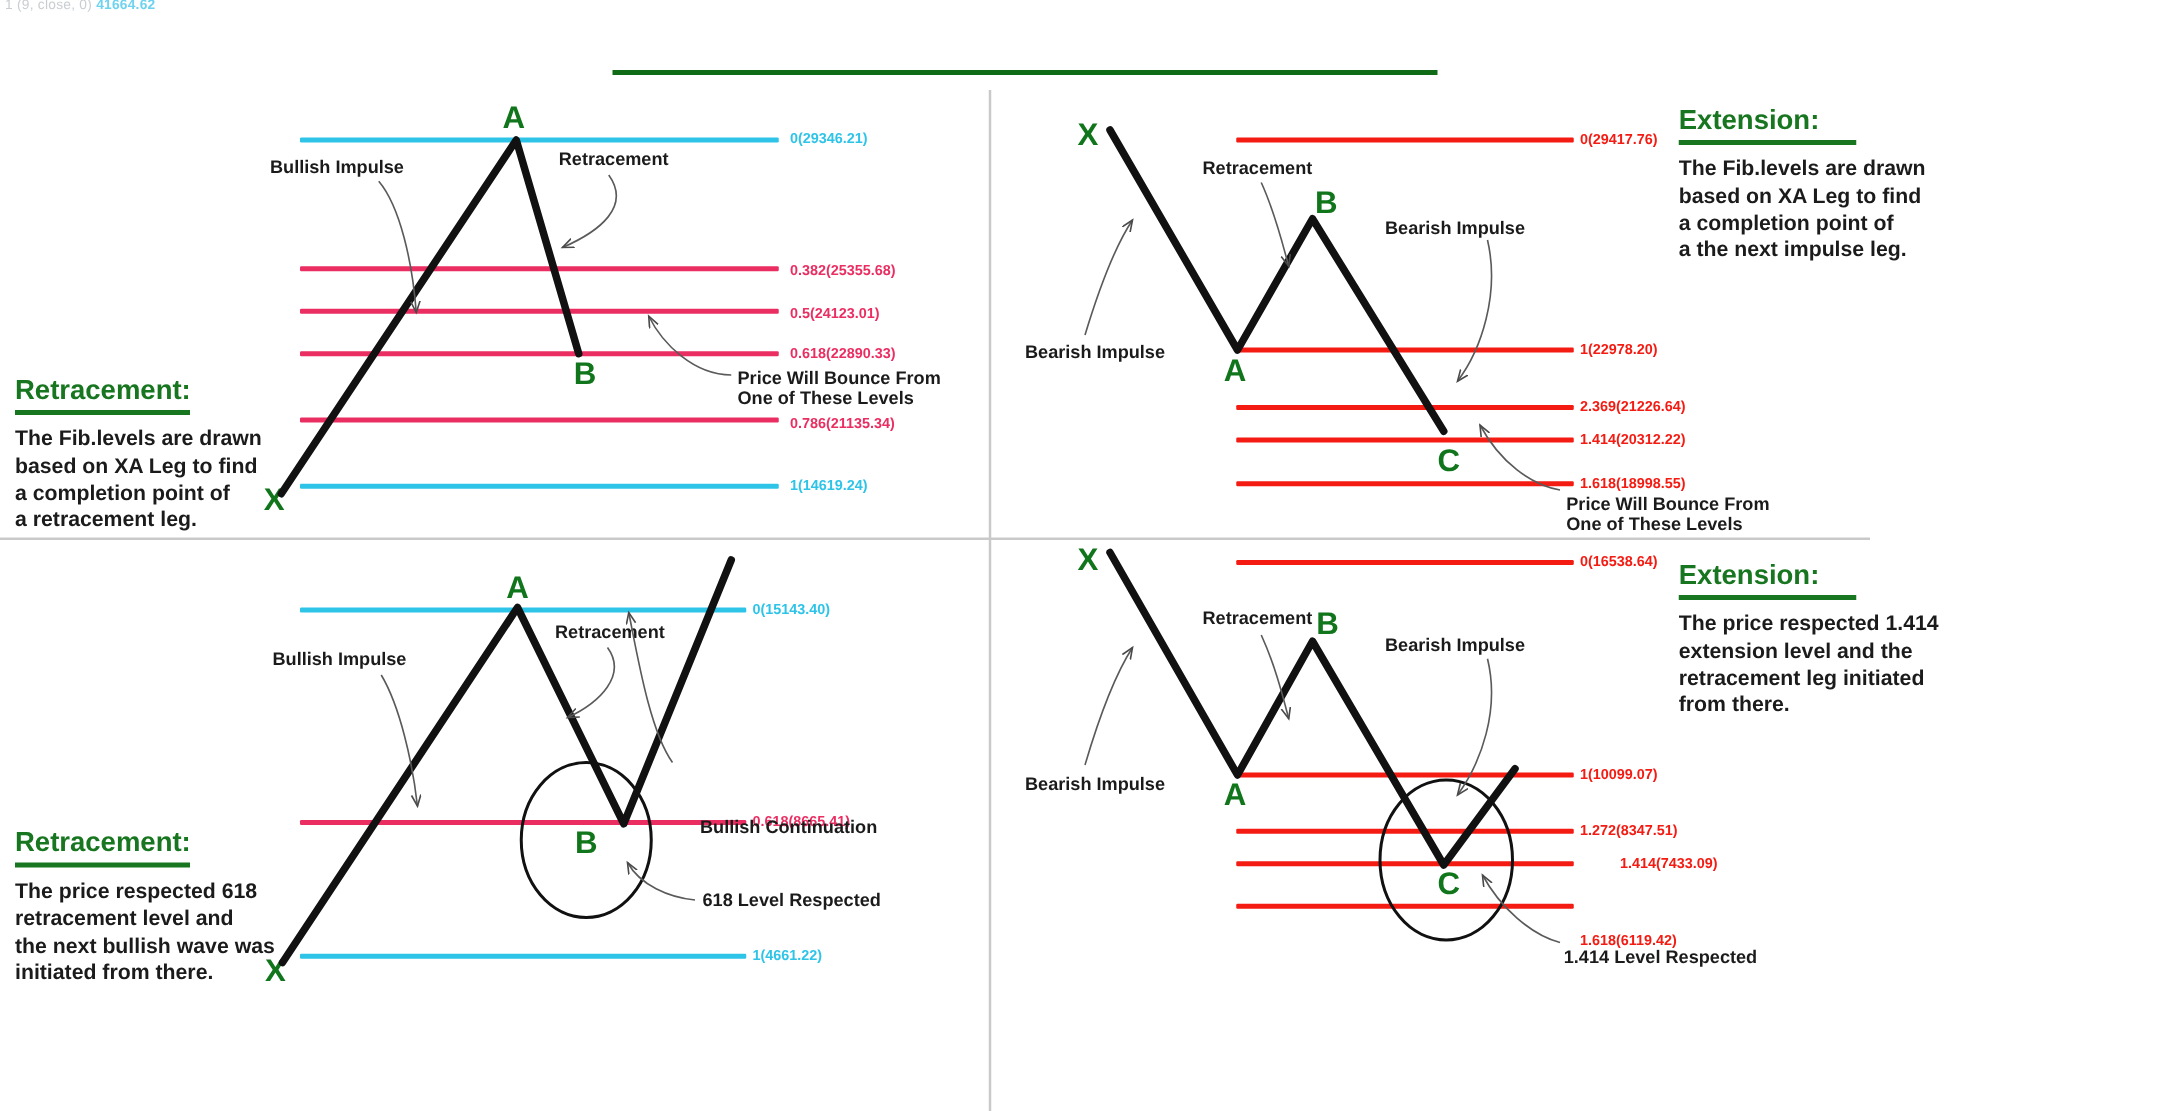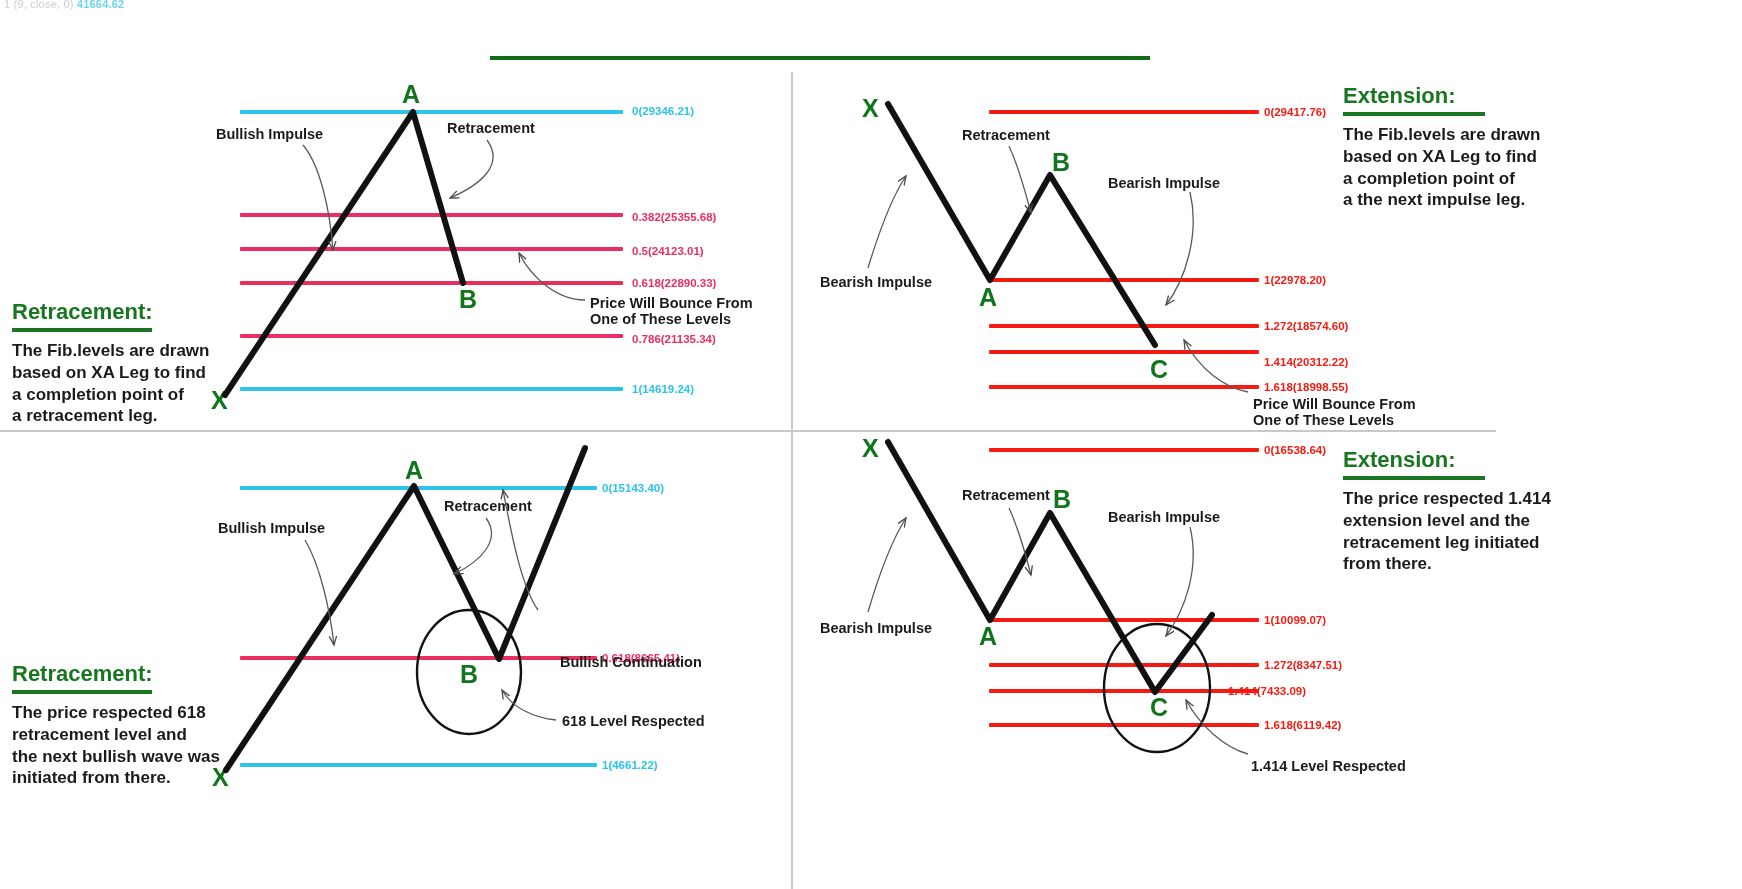--- a/index.html
+++ b/index.html
@@ -120,24 +120,24 @@
 a retracement leg.</div>
   </div>
 
   <div class="fline red" style="left:989px;top:110px;width:270px;"></div>
   <div class="flabel red" style="left:1264px;top:107px;">0(29417.76)</div>
 
   <div class="fline red" style="left:989px;top:278px;width:270px;"></div>
   <div class="flabel red" style="left:1264px;top:275px;">1(22978.20)</div>
 
   <div class="fline red" style="left:989px;top:324px;width:270px;"></div>
-  <div class="flabel red" style="left:1264px;top:321px;">1.272(18574.60)</div>
+  <div class="flabel red" style="left:1264px;top:321px;">2.369(21226.64)</div>
 
   <div class="fline red" style="left:989px;top:350px;width:270px;"></div>
-  <div class="flabel red" style="left:1264px;top:357px;text-align:right;">1.414(20312.22)</div>
+  <div class="flabel red" style="left:1264px;top:347px;text-align:right;">1.414(20312.22)</div>
 
   <div class="fline red" style="left:989px;top:385px;width:270px;"></div>
   <div class="flabel red" style="left:1264px;top:382px;">1.618(18998.55)</div>
 
   <div class="pt" style="left:862px;top:96px;">X</div>
   <div class="pt" style="left:979px;top:285px;">A</div>
   <div class="pt" style="left:1052px;top:150px;">B</div>
   <div class="pt" style="left:1150px;top:357px;">C</div>
 
   <div class="ann" style="left:820px;top:274px;">Bearish Impulse</div>
@@ -185,24 +185,24 @@
   <div class="fline red" style="left:989px;top:448px;width:270px;"></div>
   <div class="flabel red" style="left:1264px;top:445px;">0(16538.64)</div>
 
   <div class="fline red" style="left:989px;top:618px;width:270px;"></div>
   <div class="flabel red" style="left:1264px;top:615px;">1(10099.07)</div>
 
   <div class="fline red" style="left:989px;top:663px;width:270px;"></div>
   <div class="flabel red" style="left:1264px;top:660px;">1.272(8347.51)</div>
 
   <div class="fline red" style="left:989px;top:689px;width:270px;"></div>
-  <div class="flabel red" style="left:1228px;top:686px;">1.414(7433.09)</div>
+  <div class="flabel red" style="left:1296px;top:686px;">1.414(7433.09)</div>
 
   <div class="fline red" style="left:989px;top:723px;width:270px;"></div>
-  <div class="flabel red" style="left:1264px;top:720px;">1.618(6119.42)</div>
+  <div class="flabel red" style="left:1264px;top:748px;">1.618(6119.42)</div>
 
   <div class="pt" style="left:862px;top:436px;">X</div>
   <div class="pt" style="left:979px;top:624px;">A</div>
   <div class="pt" style="left:1053px;top:487px;">B</div>
   <div class="pt" style="left:1150px;top:695px;">C</div>
 
   <div class="ann" style="left:820px;top:620px;">Bearish Impulse</div>
   <div class="ann" style="left:962px;top:487px;">Retracement</div>
   <div class="ann" style="left:1108px;top:509px;">Bearish Impulse</div>
   <div class="ann" style="left:1251px;top:758px;">1.414 Level Respected</div>

